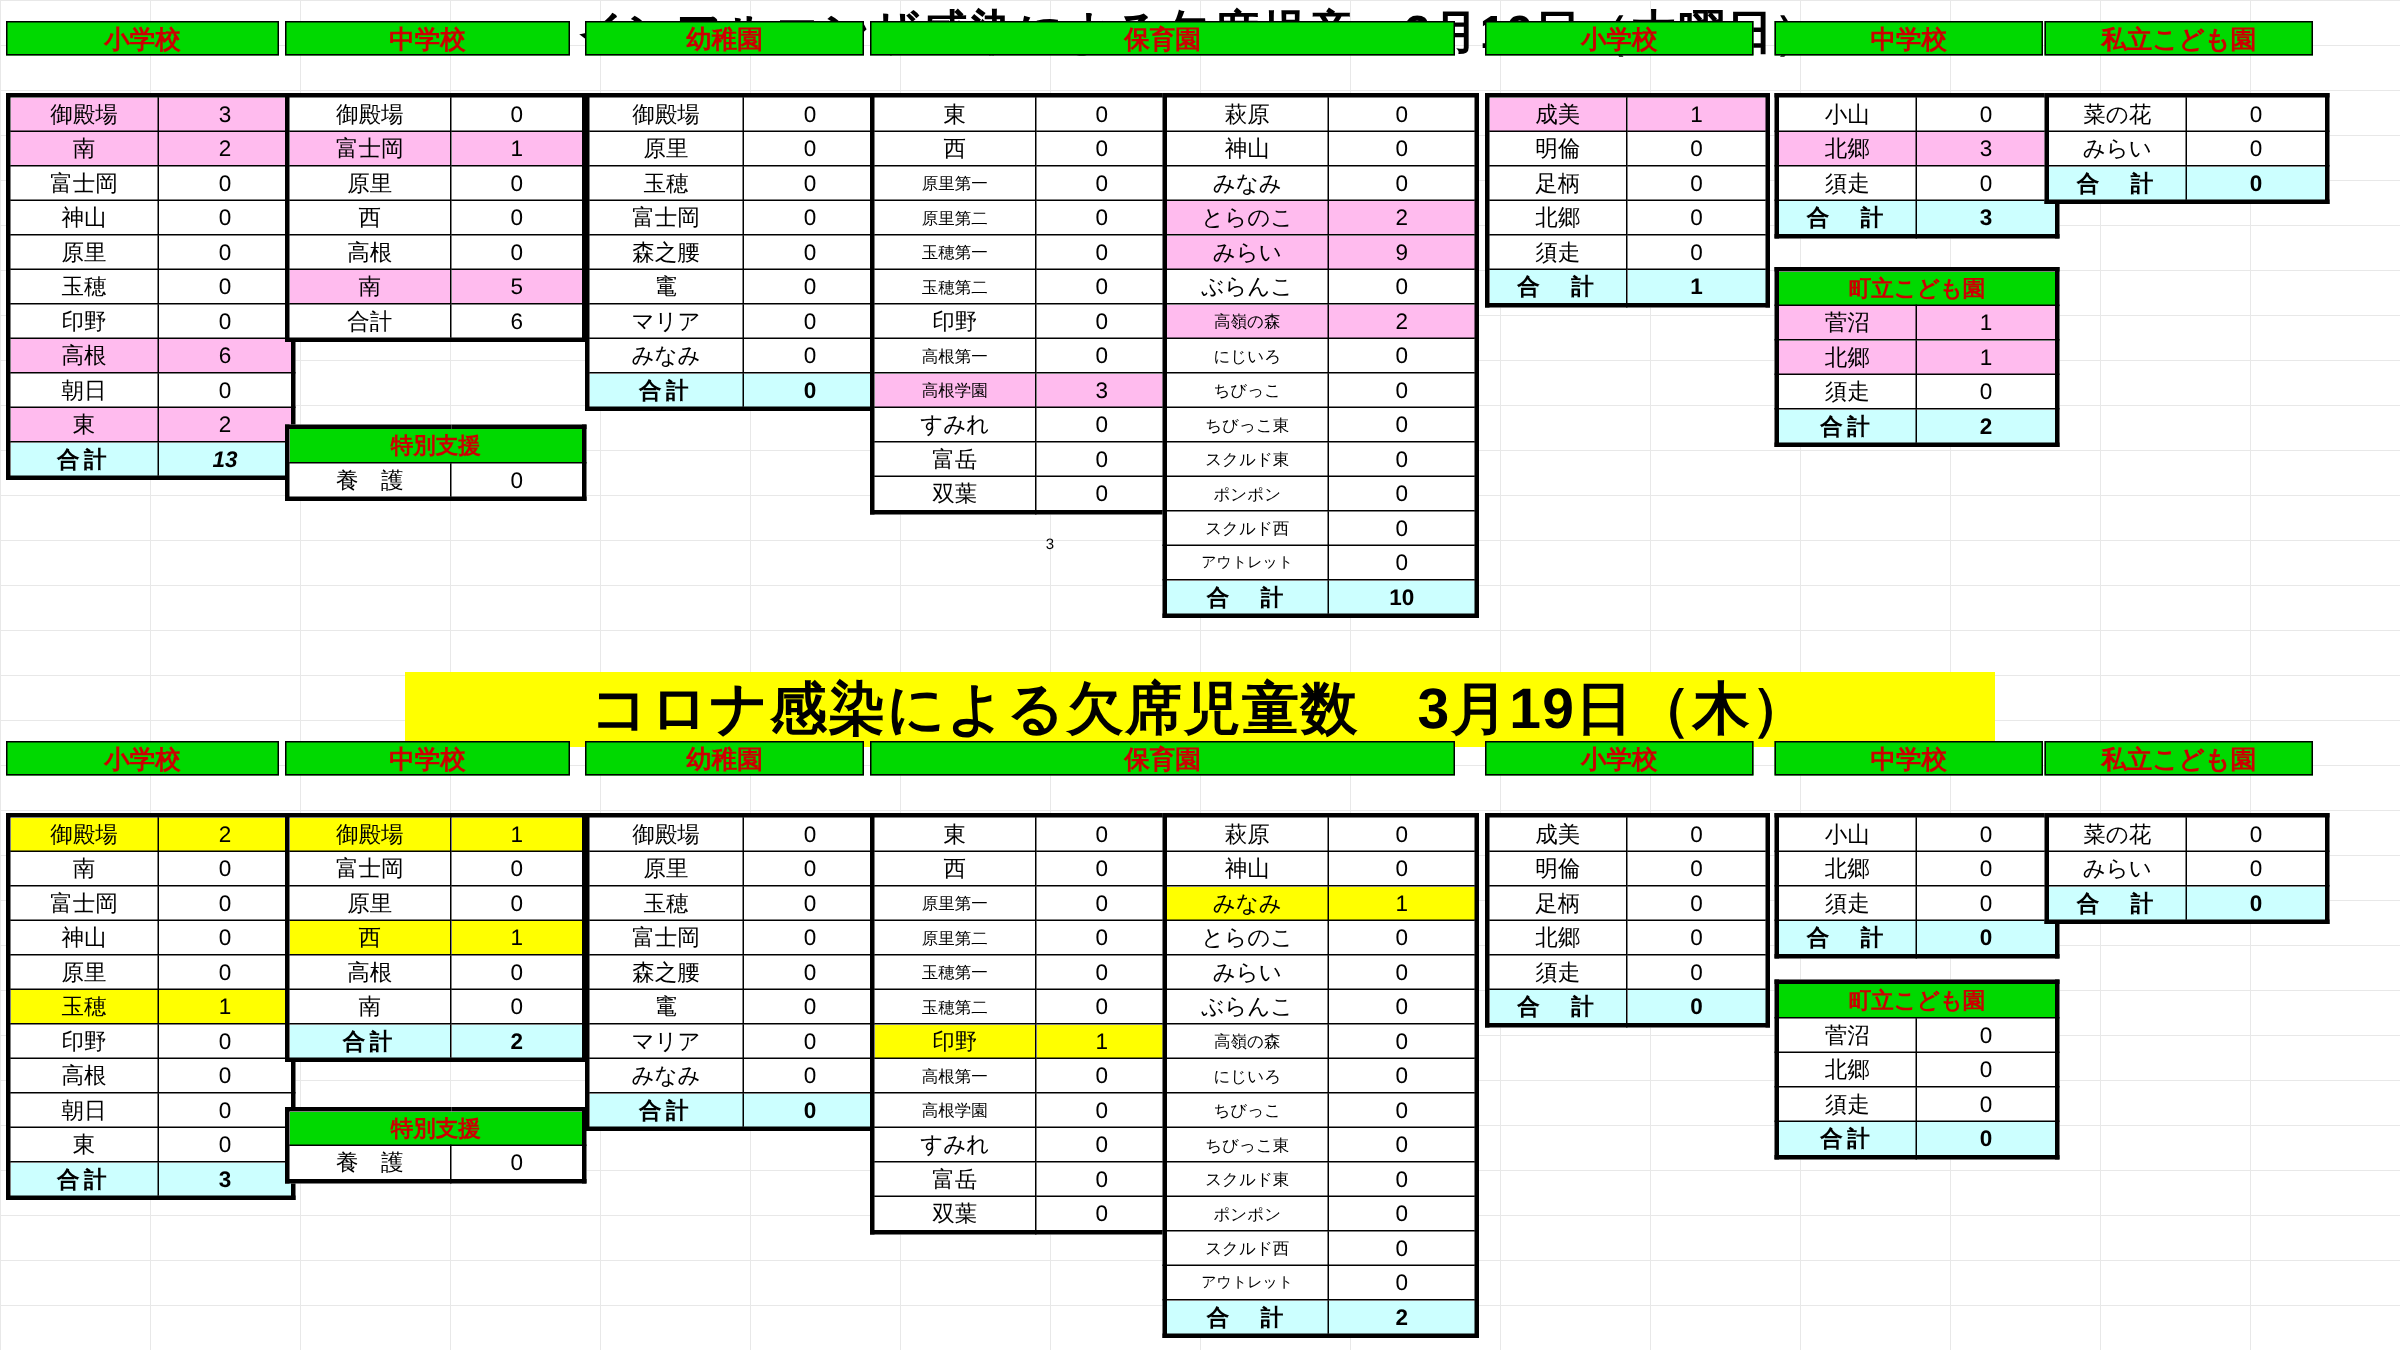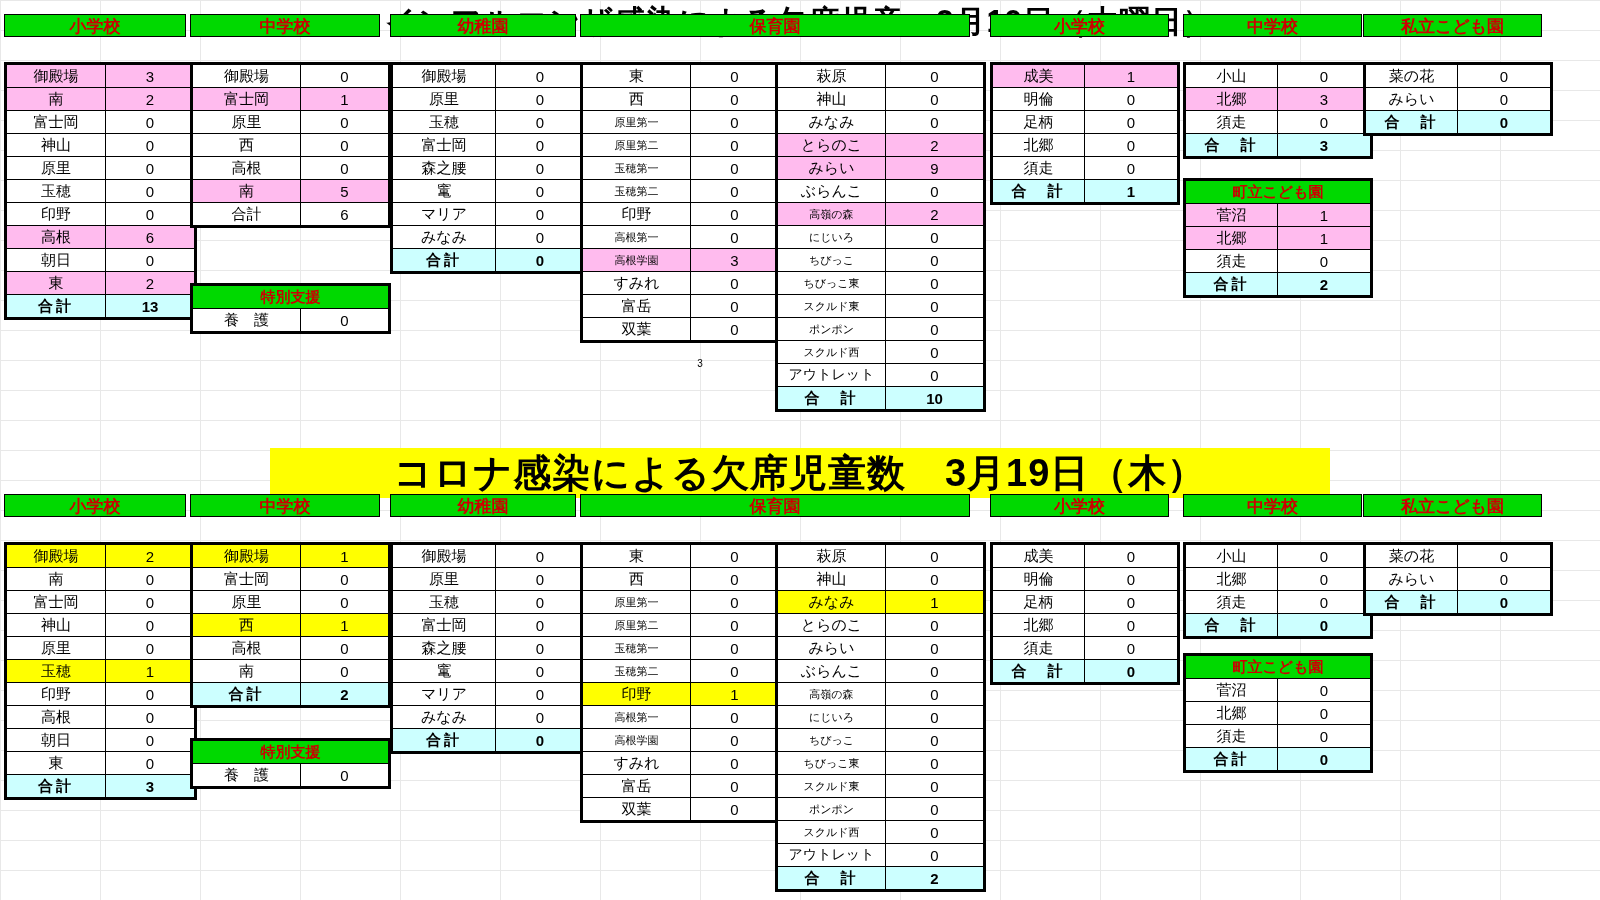--- a/index.html
+++ b/index.html
@@ -55,21 +55,21 @@
     overflow:hidden;
   }
   .hdr{
     background:#00d900;
     color:#cc0000;
     font-weight:bold;
     font-size:17px;
   }
   .name{font-size:16px;}
   .name.sm{font-size:11px;}
-  .name.xs{font-size:14px;}
+  .name.xs{font-size:10px;}
   .val{font-size:15px;}
   .pink{background:#ffbbee;}
   .yellow{background:#ffff00;}
   .cyan{background:#ccffff;}
   .sum{background:#ccffff;font-weight:bold;letter-spacing:3px;}
   .bold{font-weight:bold;}
   .thickbox{border:3px solid #000;}
   .note{font-size:10px;text-align:center;}
 </style>
 </head>
@@ -119,21 +119,21 @@
         <tr>
           <td class="name  " style="width: 96px;">朝日</td>
           <td class="val " style="width: 86px;">0</td>
         </tr>
         <tr>
           <td class="name  pink" style="width: 96px;">東</td>
           <td class="val pink" style="width: 86px;">2</td>
         </tr>
         <tr>
           <td class="name  sum" style="width: 96px;">合計</td>
-          <td class="val cyan bold" style="width: 86px;">13</td>
+          <td class="val cyan bold" style="width: 86px; font-style: italic;">13</td>
         </tr>
       </tbody>
   </table>
 </div>
 
 <div class="section" style="left: 190px; top: 62px;">
   <table class="t thickbox">
     <tbody>
         <tr>
           <td class="name  " style="width: 105px;">御殿場</td>

